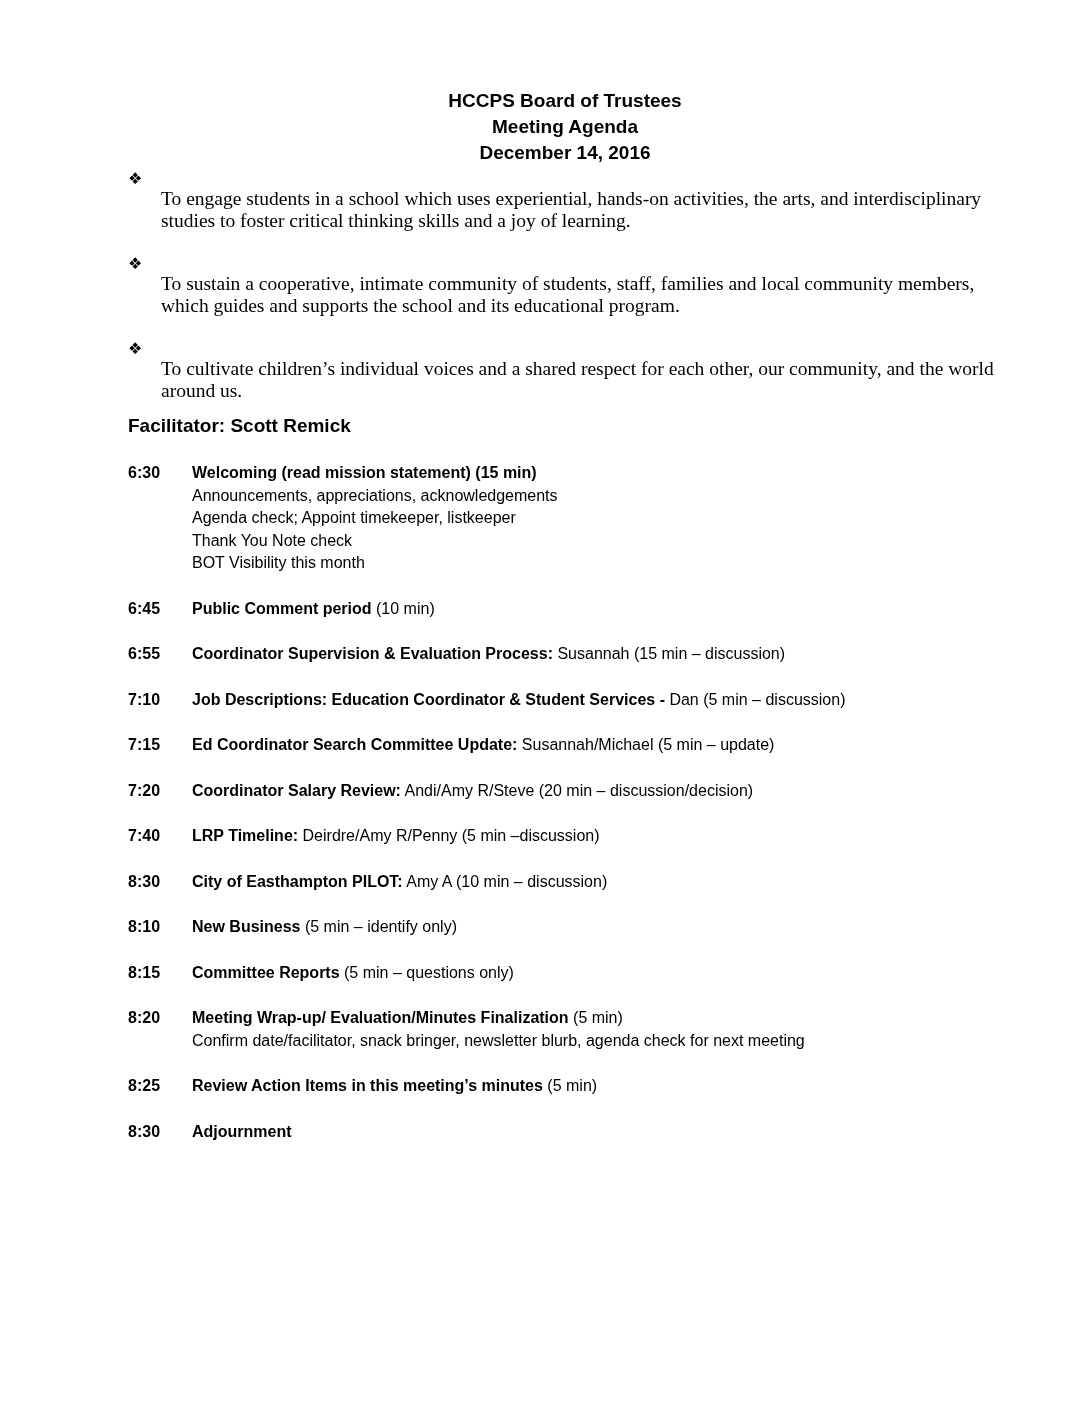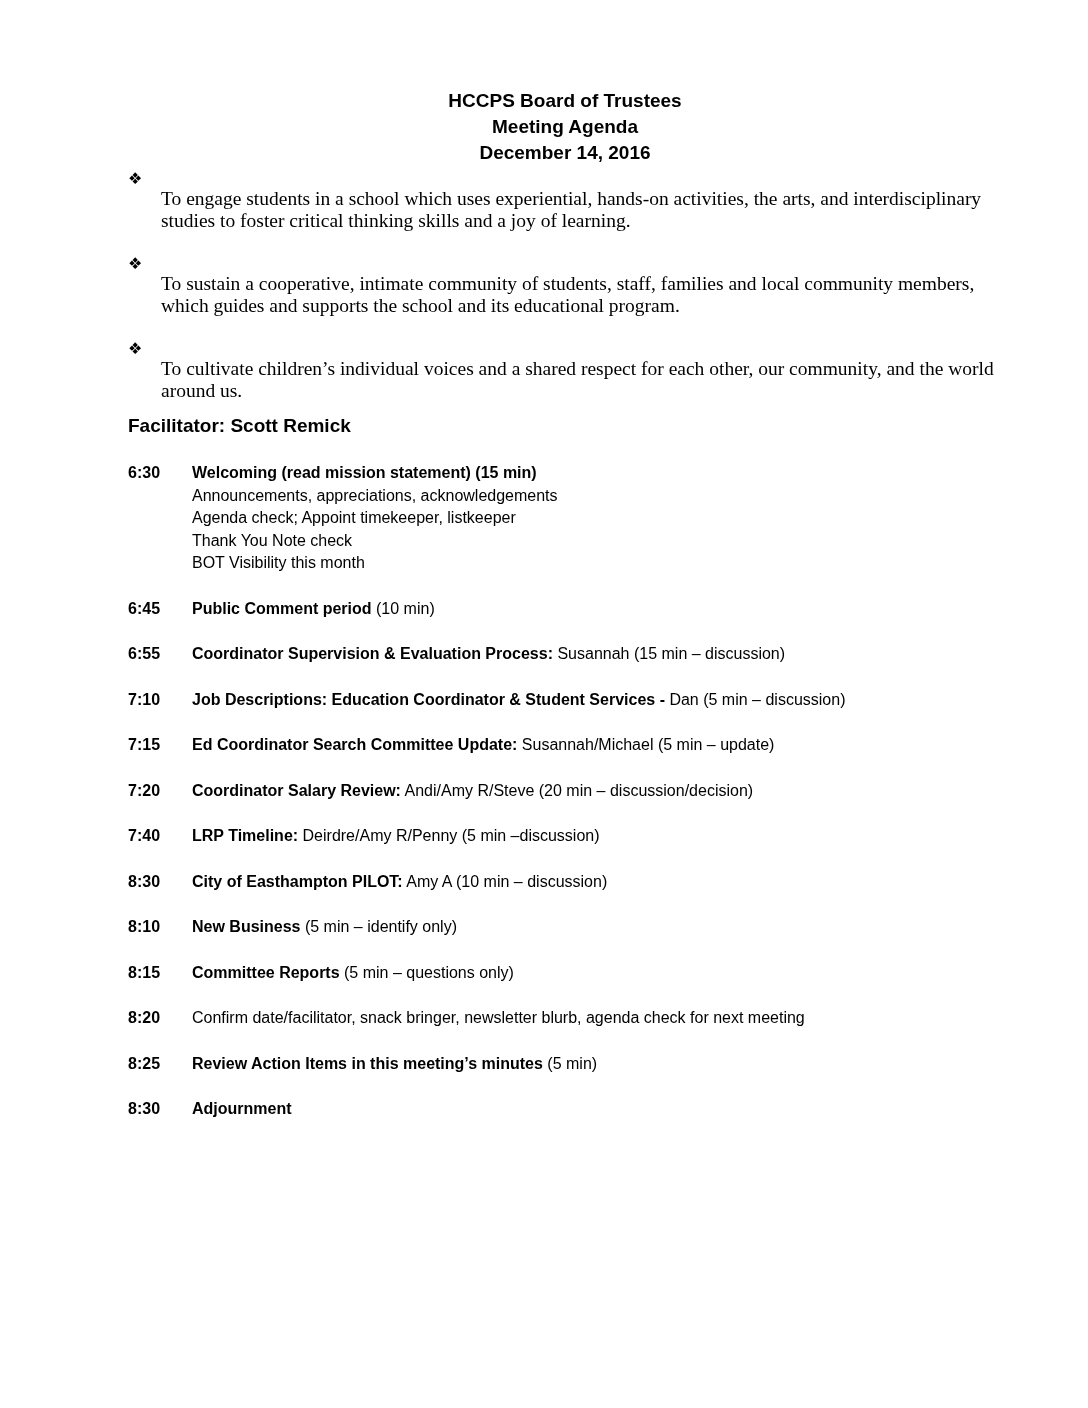--- a/index.html
+++ b/index.html
@@ -149,20 +149,21 @@
       </div>
       <div class="agenda-row">
         <div class="agenda-time">8:15</div>
         <div class="agenda-content">
           <div class="agenda-head"><span class="agenda-head-bold">Committee Reports</span><span class="agenda-head-rest"> (5 min – questions only)</span></div>
         </div>
       </div>
       <div class="agenda-row">
         <div class="agenda-time">8:20</div>
         <div class="agenda-content">
+          <div class="agenda-head"><span class="agenda-head-bold">Meeting Wrap-up/ Evaluation/Minutes Finalization</span><span class="agenda-head-rest"> (5 min)</span></div>
           <div class="agenda-sub">Confirm date/facilitator, snack bringer, newsletter blurb, agenda check for next meeting</div>
         </div>
       </div>
       <div class="agenda-row">
         <div class="agenda-time">8:25</div>
         <div class="agenda-content">
           <div class="agenda-head"><span class="agenda-head-bold">Review Action Items in this meeting’s minutes</span><span class="agenda-head-rest"> (5 min)</span></div>
         </div>
       </div>
       <div class="agenda-row">

